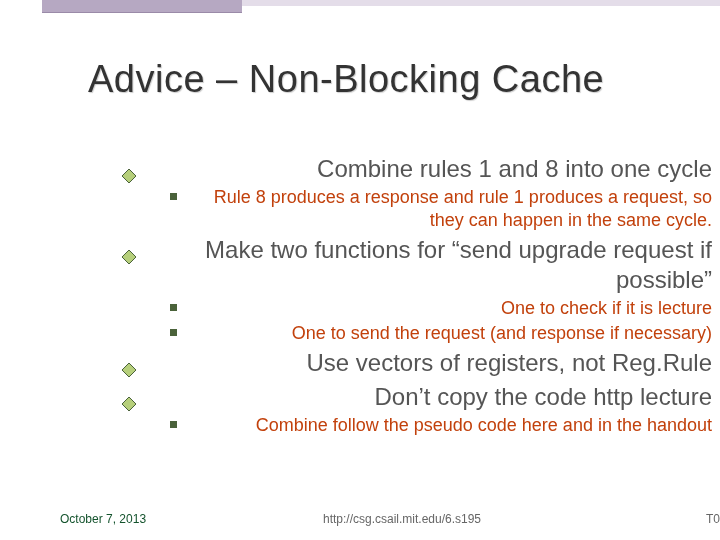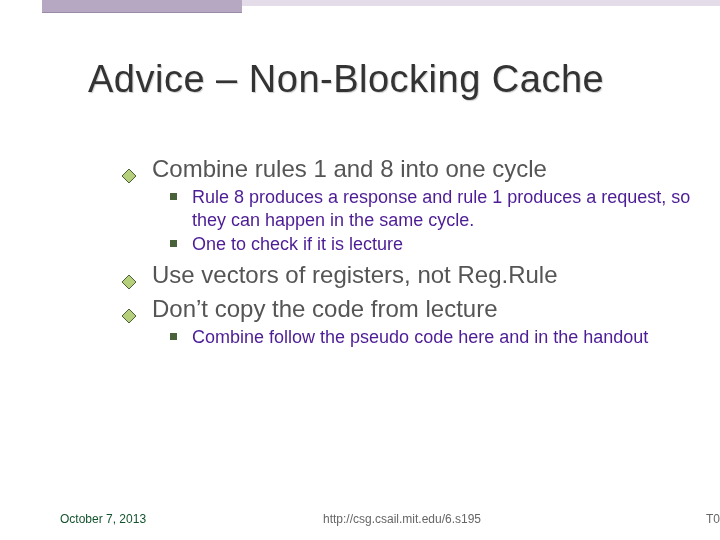--- a/index.html
+++ b/index.html
@@ -46,37 +46,38 @@
     color: #333;
     font-weight: 400;
     letter-spacing: 0.5px;
     text-shadow: 1px 1px 1px #ccc;
   }
   .body {
     position: absolute;
     top: 150px;
     left: 80px;
     right: 50px;
+    text-align: right;
   }
   .L1 {
     font-size: 24px;
     color: #555;
     margin: 4px 0 2px 0;
     position: relative;
     padding-left: 30px;
     line-height: 1.25;
   }
   .L1 .bico {
     position: absolute;
     left: 0;
     top: 6px;
   }
   .L2 {
     font-size: 18px;
-    color: #4c1d95;
+    color: #c2410c;
     margin: 2px 0 2px 0;
     position: relative;
     padding-left: 70px;
     line-height: 1.25;
   }
   .L2 .sq {
     position: absolute;
     left: 48px;
     top: 7px;
     width: 7px;
@@ -129,43 +130,55 @@
         </svg>
       </span>
       <span>Combine rules 1 and 8 into one cycle</span>
     </div>
 
     <div class="L2">
       <span class="sq"></span>
       <span>Rule 8 produces a response and rule 1 produces a request, so they can happen in the same cycle.</span>
     </div>
 
+    <div class="L1">
+      <span class="bico">
+        <svg class="diamond" viewBox="0 0 14 14">
+          <polygon points="7,0 14,7 7,14 0,7" fill="#b6cf7b" stroke="#4a623a" stroke-width="1"></polygon>
+        </svg>
+      </span>
+      <span>Make two functions for “send upgrade request if possible”</span>
+    </div>
 
     <div class="L2">
       <span class="sq"></span>
       <span>One to check if it is lecture</span>
     </div>
 
+    <div class="L2">
+      <span class="sq"></span>
+      <span>One to send the request (and response if necessary)</span>
+    </div>
 
     <div class="L1">
       <span class="bico">
         <svg class="diamond" viewBox="0 0 14 14">
           <polygon points="7,0 14,7 7,14 0,7" fill="#b6cf7b" stroke="#4a623a" stroke-width="1"></polygon>
         </svg>
       </span>
       <span>Use vectors of registers, not Reg.Rule</span>
     </div>
 
     <div class="L1">
       <span class="bico">
         <svg class="diamond" viewBox="0 0 14 14">
           <polygon points="7,0 14,7 7,14 0,7" fill="#b6cf7b" stroke="#4a623a" stroke-width="1"></polygon>
         </svg>
       </span>
-      <span>Don’t copy the code from lecture</span>
+      <span>Don’t copy the code http lecture</span>
     </div>
 
     <div class="L2">
       <span class="sq"></span>
       <span>Combine follow the pseudo code here and in the handout</span>
     </div>
 
   </div>
 
   <div class="footer-left">October 7, 2013</div>

